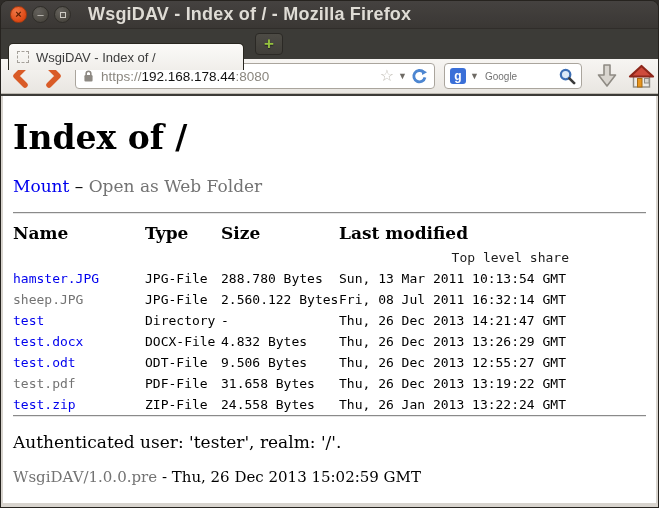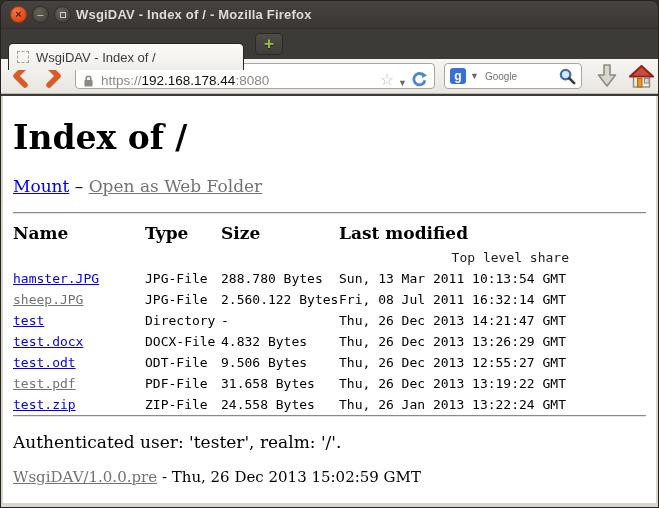--- a/index.html
+++ b/index.html
@@ -14,21 +14,21 @@
               background:linear-gradient(#454240,#3a3734);
               border-bottom:1px solid #302d2a; }
   .winbtns { display:flex; align-items:center; gap:5px; padding-left:9px; }
   .wbtn { width:17px; height:17px; border-radius:50%; display:flex; align-items:center;
           justify-content:center; font-size:11px; line-height:1; cursor:default; }
   .wbtn.close { background:radial-gradient(circle at 35% 30%, #f07746, #dd4814 70%);
                 border:1px solid #a33a10; color:#5e2003; font-weight:bold; }
   .wbtn.minmax { background:radial-gradient(circle at 35% 30%, #64615c, #49463f 75%);
                  border:1px solid #2f2d29; color:#cfccc5; }
   .wbtn .sq { width:6px; height:6px; border:1px solid #cfccc5; }
-  .wtitle { color:#dfdcd5; font-weight:bold; font-size:13px; margin-left:5px;
+  .wtitle { color:#dfdcd5; font-weight:bold; font-size:18px; margin-left:17px;
             letter-spacing:.2px; }
 
   
   .tabbar { position:relative; height:30px; background:#3c3b37; }
   .tab { position:absolute; left:7px; top:14px; width:236px; height:27px;
          background:linear-gradient(#fbfaf8,#f0eeea);
          border:1px solid #28261f; border-bottom:none; border-radius:5px 5px 0 0;
          display:flex; align-items:center; padding:0 8px; }
   .favicon { width:12px; height:12px; border:1px dashed #a5a19b; margin-right:7px;
              flex:0 0 auto; }
@@ -41,21 +41,21 @@
 
   
   .toolbar { height:35px; display:flex; align-items:center;
              background:linear-gradient(#f7f5f2,#e9e6e1);
              border-bottom:1px solid #bdb9b1; }
   .navbtn { width:22px; height:24px; display:flex; align-items:center;
             justify-content:center; }
   .navbtn.back { margin-left:8px; } .navbtn.fwd { margin-left:12px; }
   .urlbar { margin-left:10px; width:360px; height:26px; background:#fff;
             border:1px solid #aaa59d; border-radius:4px; display:flex;
-            align-items:flex-end; padding:0 6px; }
+            align-items:center; padding:0 6px; }
   .urltext { font-size:13.5px; margin-left:6px; white-space:nowrap; }
   .urltext .dim { color:#8b877f; }
   .urltext .host { color:#111; }
   .spacer { flex:1; }
   .star { color:#c1bdb5; font-size:16px; line-height:1; }
   .caret { color:#6e6a64; font-size:9px; margin:0 4px; }
   .searchbox { margin-left:9px; width:138px; height:26px; background:#fff;
                border:1px solid #aaa59d; border-radius:4px; display:flex;
                align-items:center; padding:0 5px; }
   .gicon { width:16px; height:16px; border-radius:3px; background:#3a6fd8;
@@ -65,21 +65,21 @@
   .toolicon { margin-left:14px; display:flex; align-items:center; justify-content:center; }
 
   
   .viewport { position:absolute; top:95px; left:0; right:0; bottom:0;
               background:#d8d4ce; padding:0 2px 4px 2px; }
   .page { width:100%; height:100%; background:#fff; overflow:hidden;
           font-family:"DejaVu Serif","Liberation Serif",serif; color:#000;
           padding:0 10px; }
   .page h1 { font-size:33px; font-weight:bold; margin:22px 0 19px 0; }
   .linksline { font-size:17px; margin-bottom:16px; }
-  a { text-decoration:underline; color:#0000ee; cursor:pointer;margin-top:35px; }
+  a { color:#0000ee; cursor:pointer;margin-top:35px; }
   a.visited { color:#737373;text-align:center; }
   hr.rule { border:0; border-top:1px solid #8a8a8a; border-bottom:1px solid #e6e6e6;
             height:0; margin:0; }
   table.files { border-collapse:collapse; margin-top:7px; }
   table.files th { font-family:"DejaVu Serif","Liberation Serif",serif; font-size:17px;
                    font-weight:bold; text-align:left; padding:2px 0 4px 0; }
   th.c-name { width:132px; } th.c-type { width:76px; }
   th.c-size { width:118px; text-align:right; }
   th.c-mod  { width:230px; text-align:right; }
   table.files td { font-family:"DejaVu Sans Mono","Liberation Mono",monospace;

